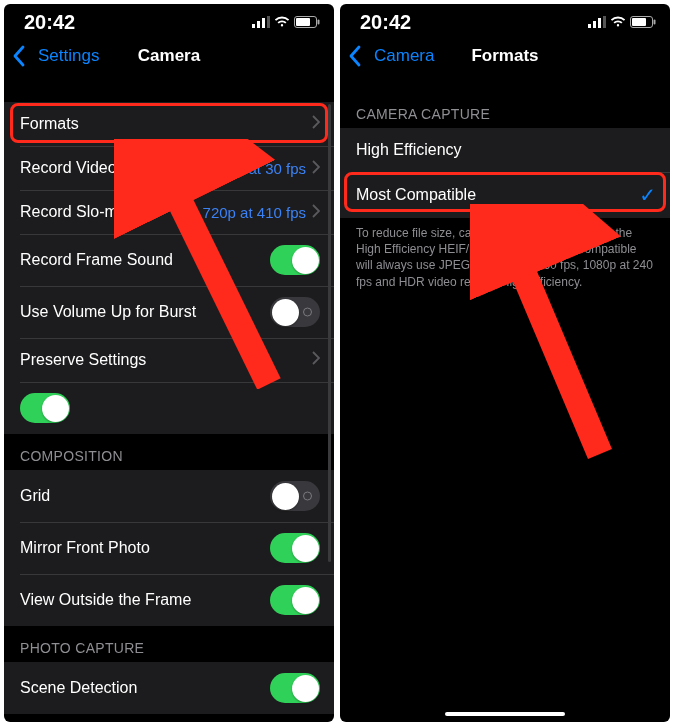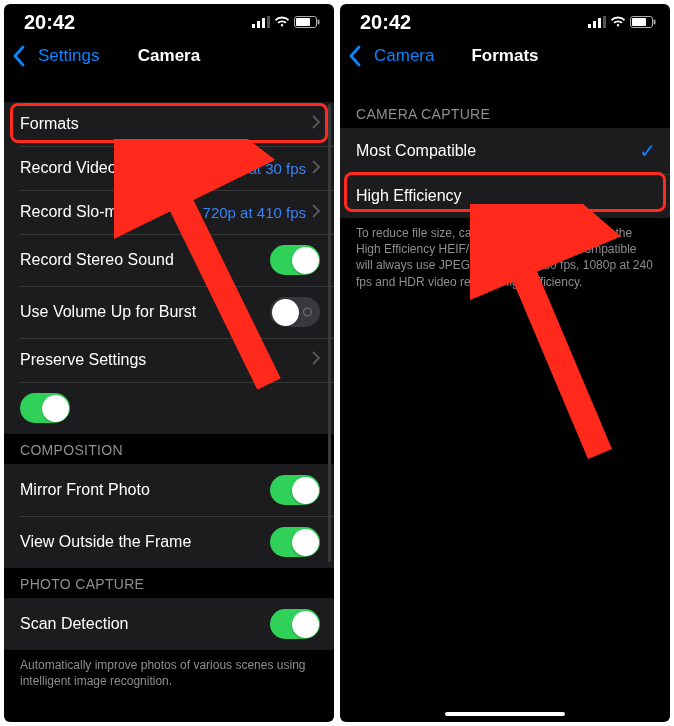--- a/index.html
+++ b/index.html
@@ -59,21 +59,21 @@
     pointer-events: none;
   }
   
   .section-header {
     text-transform: uppercase;
     font-size: 14px;
     color: #8e8e93;
     padding: 28px 16px 6px 16px;
     letter-spacing: 0.3px;
   }
-  .section-header.tight { padding-top: 8px; }
+  .section-header.tight { padding-top: 14px; }
   
   .group { background:#1c1c1e; }
   .row {
     display:flex;
     align-items:center;
     justify-content:space-between;
     padding: 11px 14px 11px 16px;
     font-size: 16px;
     position:relative;
     min-height: 44px;
@@ -206,21 +206,21 @@
     <div class="row">
       <span class="row-label">Record Slo-mo</span>
       <span class="row-detail">
         <span>720p at 410 fps</span>
         <span class="chevron"><svg width="8" height="14" viewBox="0 0 8 14" fill="none">
               <polyline points="1,1 7,7 1,13" stroke-width="1.8"></polyline>
             </svg></span>
       </span>
     </div>
     <div class="row">
-      <span class="row-label">Record Stereo Sound</span>
+      <span class="row-label">Record Frame Sound</span>
       <span class="toggle on">
           <span class="knob"></span>
         </span>
     </div>
     <div class="row">
       <span class="row-label">Use Volume Up for Burst</span>
       <span class="toggle off">
           <span class="knob"></span>
         </span>
     </div>
@@ -233,37 +233,43 @@
     <div class="row">
       <span class="toggle on">
           <span class="knob"></span>
         </span>
     </div>
   </div>
 
   <div class="section-header tight">Composition</div>
   <div class="group">
     <div class="row">
+      <span class="row-label">Grid</span>
+      <span class="toggle off">
+          <span class="knob"></span>
+        </span>
+    </div>
+    <div class="row">
       <span class="row-label">Mirror Front Photo</span>
       <span class="toggle on">
           <span class="knob"></span>
         </span>
     </div>
     <div class="row">
       <span class="row-label">View Outside the Frame</span>
       <span class="toggle on">
           <span class="knob"></span>
         </span>
     </div>
   </div>
 
   <div class="section-header tight">Photo Capture</div>
   <div class="group">
     <div class="row">
-      <span class="row-label">Scan Detection</span>
+      <span class="row-label">Scene Detection</span>
       <span class="toggle on">
           <span class="knob"></span>
         </span>
     </div>
   </div>
   <div class="footer-text">Automatically improve photos of various scenes using intelligent image recognition.</div>
 
   <div class="scroll-indicator"></div>
 
   <svg class="arrow" style="left:110px;top:135px" width="170" height="250" viewBox="0 0 170 250">
@@ -304,25 +310,25 @@
         </svg>
       <span>Camera</span>
     </div>
     <div class="nav-title">Formats</div>
   </div>
 
   <div class="section-header">Camera Capture</div>
 
   <div class="group" style="position:relative">
     <div class="row">
+      <span class="row-label">High Efficiency</span>
+    </div>
+    <div class="row">
       <span class="row-label">Most Compatible</span>
       <span class="checkmark">✓</span>
-    </div>
-    <div class="row">
-      <span class="row-label">High Efficiency</span>
     </div>
     <div class="highlight" style="top:44px;left:4px;right:4px;height:40px"></div>
   </div>
 
   <div class="footer-text">To reduce file size, capture photos and videos in the High Efficiency HEIF/HEVC format. Most Compatible will always use JPEG/H.264. 4K at 60 fps, 1080p at 240 fps and HDR video require High Efficiency.</div>
 
   <svg class="arrow" style="left:130px;top:200px" width="170" height="260" viewBox="0 0 170 260">
     <defs>
         <marker id="ah2" markerWidth="8" markerHeight="8" refX="2" refY="4" orient="auto">
           <polygon points="0,0 8,4 0,8" fill="#ff2a1b"></polygon>

